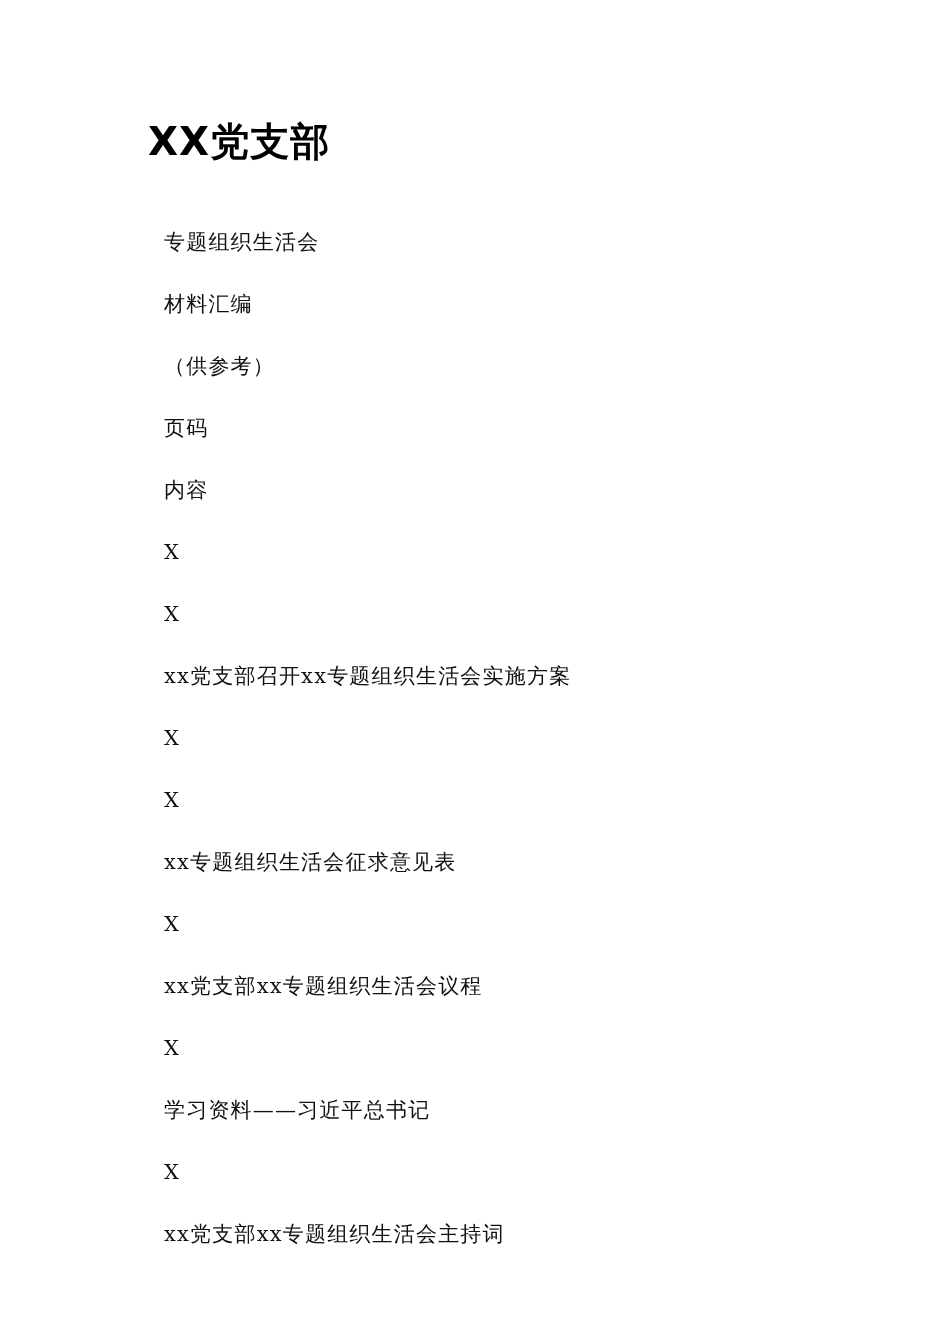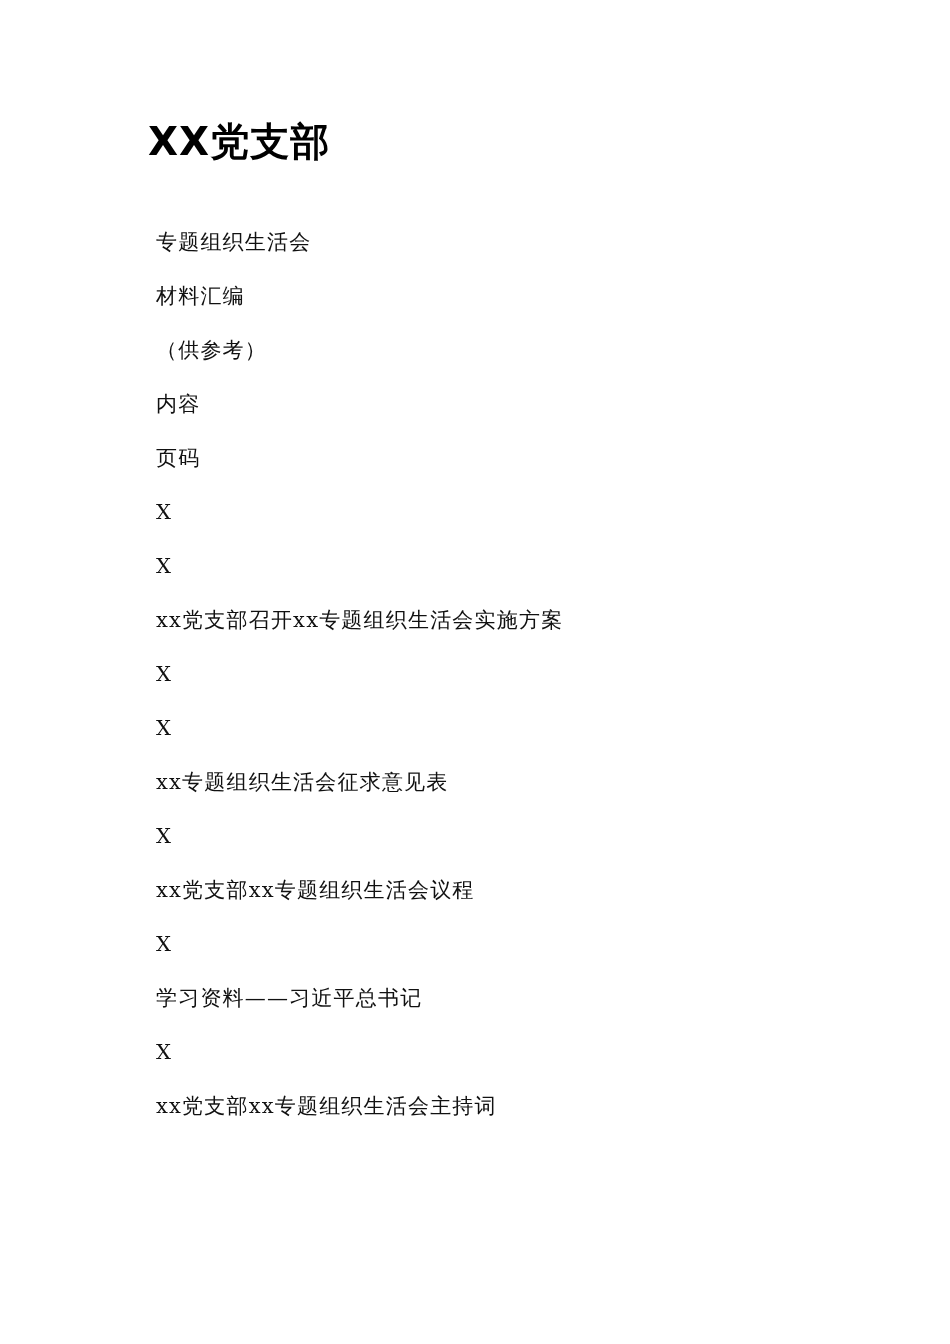--- a/index.html
+++ b/index.html
@@ -32,36 +32,36 @@
   }
   .body-block {
     font-family: "DejaVu Serif", "Liberation Serif", serif;
     font-size: 21px;
     line-height: 46px;
     letter-spacing: 1.2px;
     color: #111;
   }
   .line {
     white-space: pre;
-    margin: 8px;
+    margin: 16px;
   }
 </style>
 </head>
 <body>
 
 <div class="page">
 
   <h1 class="doc-title">XX党支部</h1>
 
   <div class="body-block">
     <p class="line">专题组织生活会</p>
     <p class="line">材料汇编</p>
     <p class="line">（供参考）</p>
+    <p class="line">页码</p>
     <p class="line">内容</p>
-    <p class="line">页码</p>
     <p class="line">X</p>
     <p class="line">X</p>
     <p class="line">xx党支部召开xx专题组织生活会实施方案</p>
     <p class="line">X</p>
     <p class="line">X</p>
     <p class="line">xx专题组织生活会征求意见表</p>
     <p class="line">X</p>
     <p class="line">xx党支部xx专题组织生活会议程</p>
     <p class="line">X</p>
     <p class="line">学习资料——习近平总书记</p>

